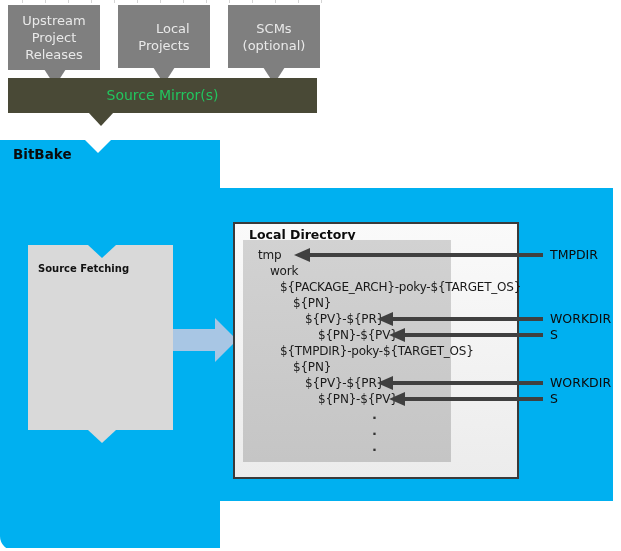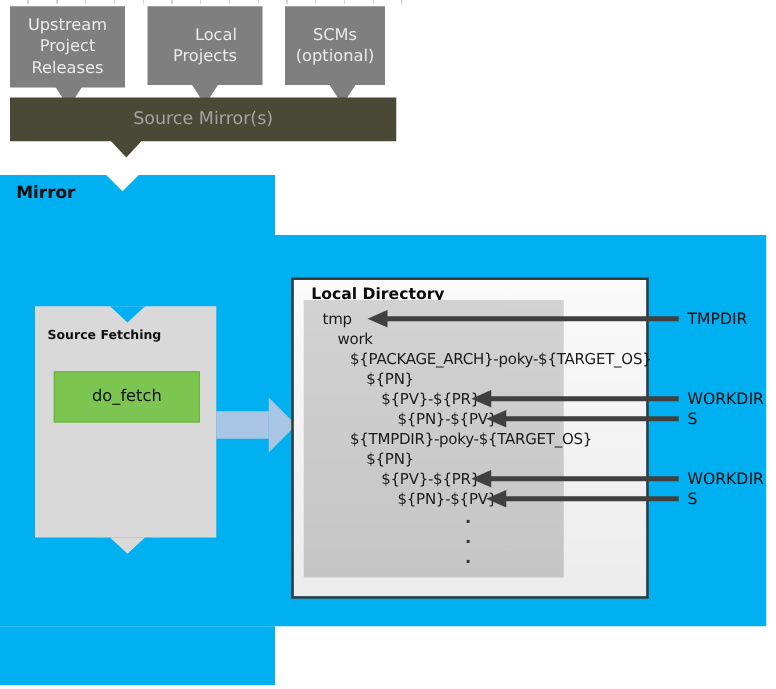--- a/index.html
+++ b/index.html
@@ -1,43 +1,44 @@
 <!DOCTYPE html>
 <html style="--blue: #00B0F0; --olive: #494936; --gray-box: #7F7F7F; --light-gray: #D9D9D9; --green: #7CC550; --dark-arrow: #404040; --flow-arrow: #A8C6E4;"><head>
 <meta charset="utf-8">
 <style>
   html,body{margin:0;padding:0;background:#ffffff;}
   #canvas{
     position:relative;width:621px;height:551px;overflow:hidden;background:#ffffff;
     font-family:"DejaVu Sans","Liberation Sans",sans-serif;
+    border-radius:15px;
   }
   .abs{position:absolute;}
   
   .ticks{left:0;top:0;width:322px;height:3px;
     background:repeating-linear-gradient(to right,transparent 0 22px,#d4d4d4 22px 23px);}
   
   .blue{background:var(--blue,#00B0F0);}
   .blue-a{left:0;top:140px;width:220px;height:48px;}
   .blue-b{left:0;top:188px;width:613px;height:313px;}
   .blue-c{left:0;top:501px;width:220px;height:47px;}
   .notch-white{left:85px;top:140px;width:0;height:0;
     border-left:13px solid transparent;border-right:13px solid transparent;
     border-top:13px solid #ffffff;}
   
   .src-box{background:var(--gray-box,#7F7F7F);color:#e9e9e9;font-size:13px;line-height:17px;
     display:flex;align-items:center;justify-content:center;text-align:center;white-space:pre-line;}
   .box1{left:8px;top:5px;width:92px;height:65px;}
   .box2{left:118px;top:5px;width:92px;height:63px;text-align:right;}
-  .box3{left:228px;top:5px;width:80px;height:63px;}
+  .box3{left:228px;top:5px;width:92px;height:63px;}
   .gray-tail{width:0;height:0;border-left:11px solid transparent;border-right:11px solid transparent;
     border-top:17px solid var(--gray-box,#7F7F7F);}
   .tail1{left:44px;top:69px;} .tail2{left:153px;top:67px;} .tail3{left:263px;top:67px;}
   
   .mirror-bar{left:8px;top:78px;width:309px;height:35px;background:var(--olive,#494936);
-    color:#a3a3a3;font-size:14px;line-height:35px;text-align:center;}
+    color:#22c55e;font-size:14px;line-height:35px;text-align:center;}
   .mirror-tail{left:88px;top:112px;width:0;height:0;
     border-left:13px solid transparent;border-right:13px solid transparent;
     border-top:14px solid var(--olive,#494936);}
   .bitbake{left:13px;top:146px;font-size:13.5px;font-weight:bold;color:#0b0b0b;}
   
   .fetch-box{left:28px;top:245px;width:145px;height:185px;background:var(--light-gray,#D9D9D9);}
   .fetch-notch{left:88px;top:245px;width:0;height:0;
     border-left:14px solid transparent;border-right:14px solid transparent;
     border-top:13px solid var(--blue,#00B0F0);}
   .fetch-tail{left:88px;top:430px;width:0;height:0;
@@ -87,27 +88,26 @@
 Projects</div>
   <div class="abs src-box box3">SCMs
 (optional)</div>
   <div class="abs gray-tail tail1"></div>
   <div class="abs gray-tail tail2"></div>
   <div class="abs gray-tail tail3"></div>
 
   <div class="abs mirror-bar">Source Mirror(s)</div>
   <div class="abs mirror-tail"></div>
 
-  <div class="abs bitbake">Mirror</div>
+  <div class="abs bitbake">BitBake</div>
 
   <div class="abs fetch-box"></div>
   <div class="abs fetch-notch"></div>
   <div class="abs fetch-tail"></div>
   <div class="abs fetch-title">Source Fetching</div>
-  <div class="abs task task1">do_fetch</div>
 
   <div class="abs flow-shaft"></div>
   <div class="abs flow-head"></div>
 
   <div class="abs build-box"></div>
   <div class="abs bd-title">Local Directory</div>
   <div class="abs bd-panel">
     <div class="tree-row" style="left:15px;top:7px;">tmp</div>
     <div class="tree-row" style="left:27px;top:23px;">work</div>
     <div class="tree-row" style="left:37px;top:39px;">${PACKAGE_ARCH}-poky-${TARGET_OS}</div>

